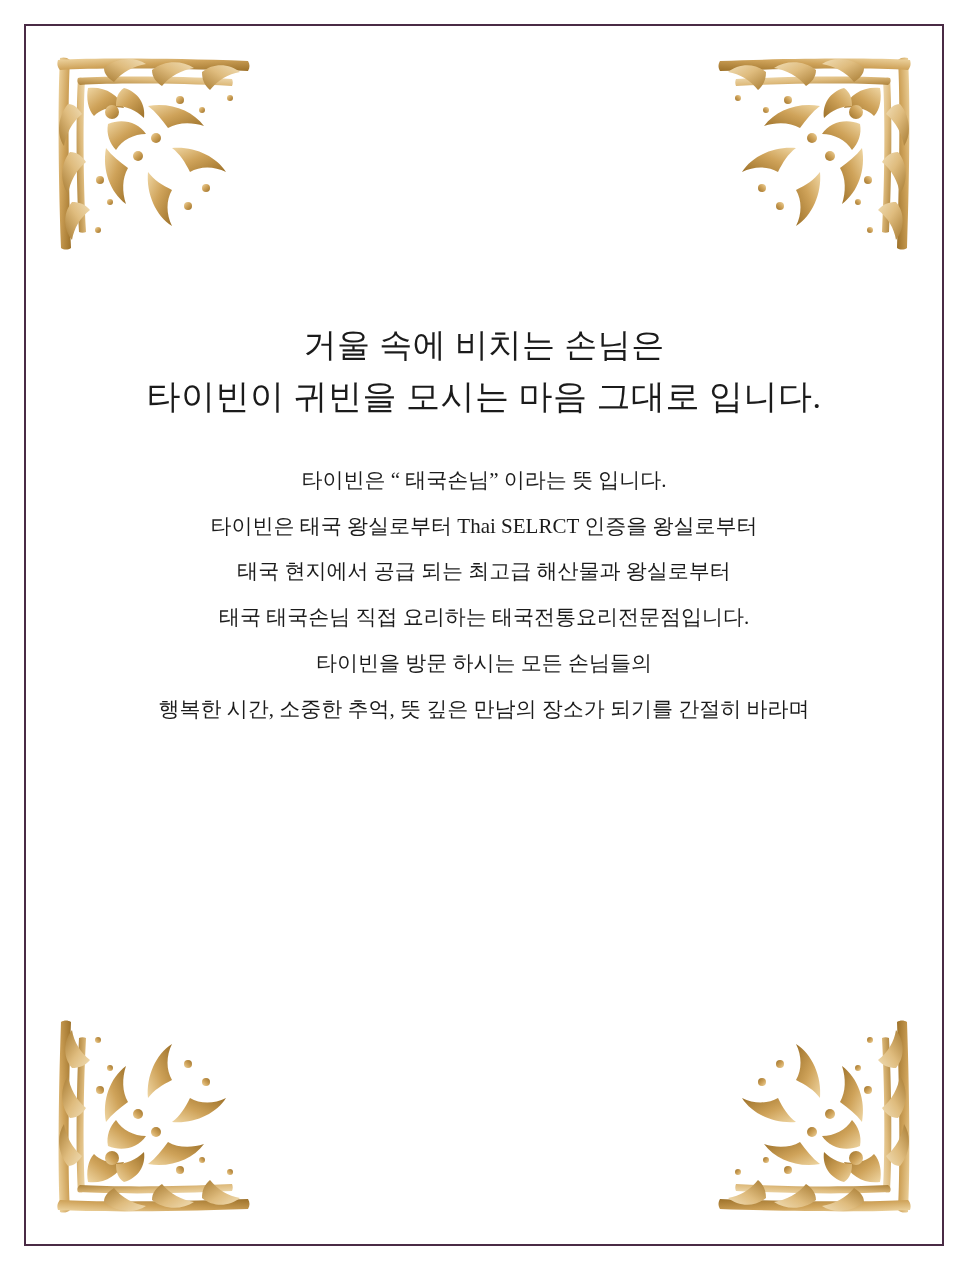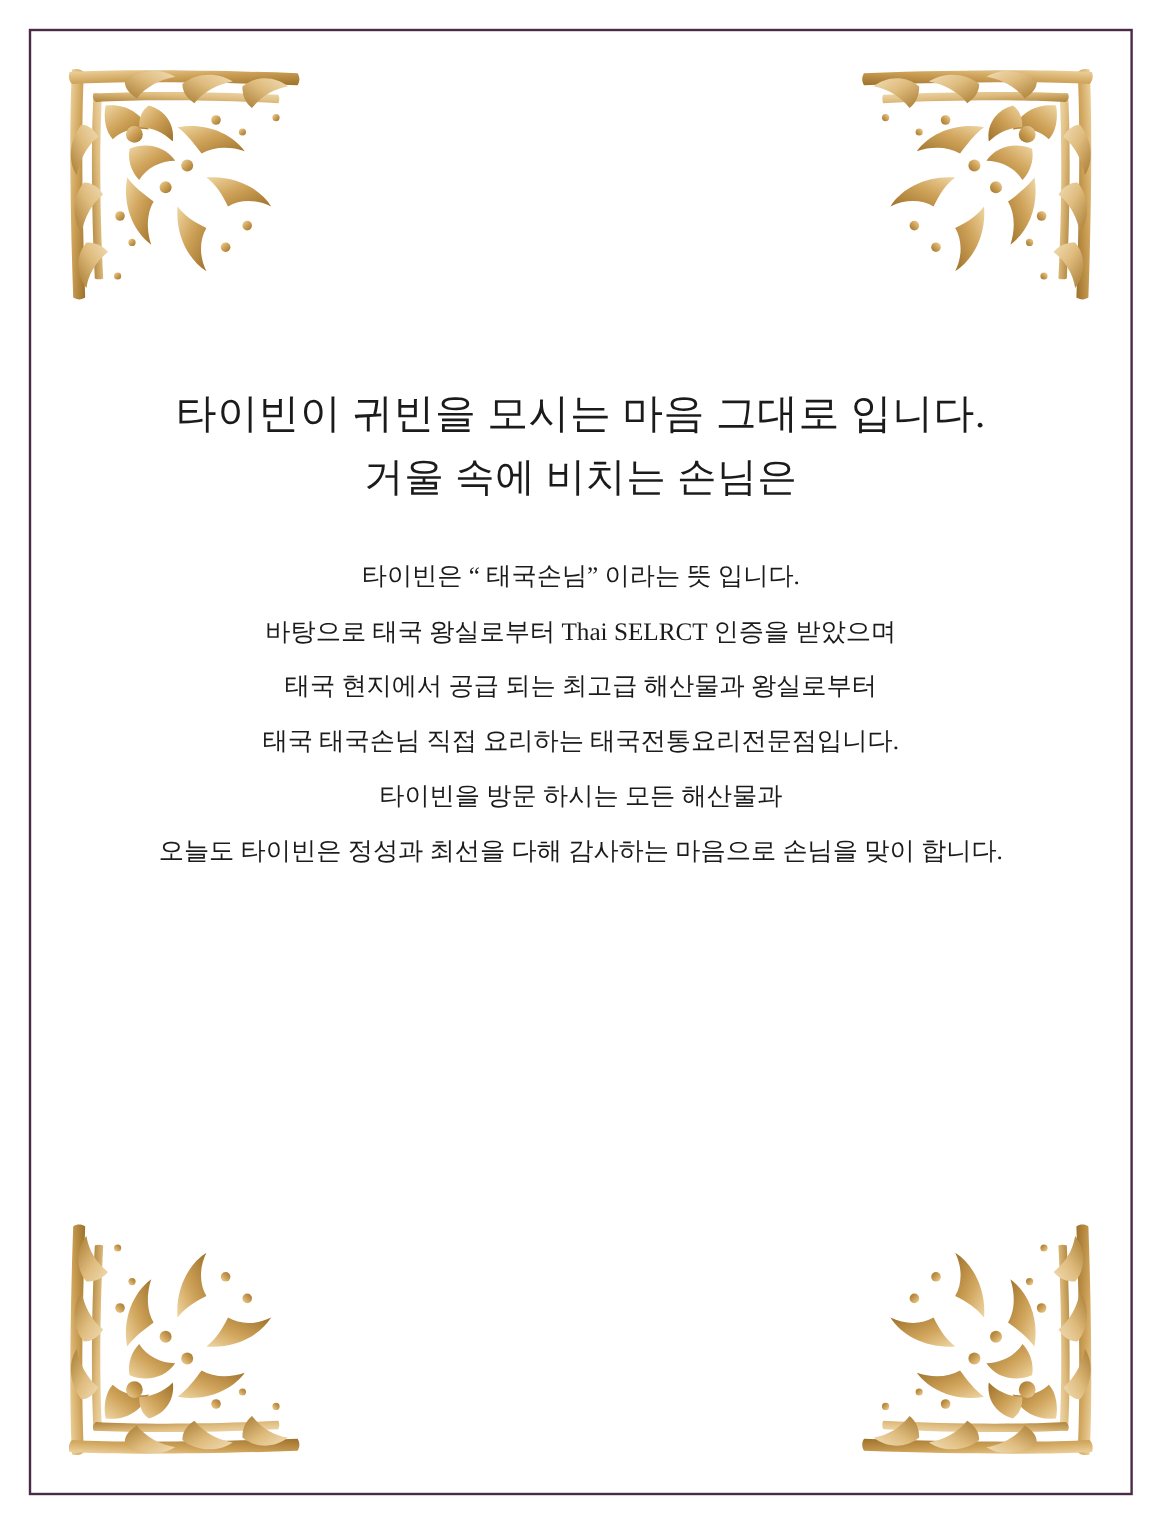--- a/index.html
+++ b/index.html
@@ -258,27 +258,27 @@
         <circle cx="136" cy="154" r="4"></circle>
         <circle cx="178" cy="46" r="3"></circle>
         <circle cx="46" cy="178" r="3"></circle>
       </g>
     </svg>
   </div>
 
   <div class="content">
 
     <h1 class="headline">
+      <span class="line line1">거울 속에 비치는 손님은</span>
       <span class="line line2">타이빈이 귀빈을 모시는 마음 그대로 입니다.</span>
-      <span class="line line1">거울 속에 비치는 손님은</span>
     </h1>
 
     <div class="body-text">
       <p>타이빈은 “ 태국손님” 이라는 뜻 입니다.</p>
-      <p>바탕으로 태국 왕실로부터 Thai SELRCT 인증을 받았으며</p>
+      <p>타이빈은 태국 왕실로부터 Thai SELRCT 인증을 왕실로부터</p>
       <p>태국 현지에서 공급 되는 최고급 해산물과 왕실로부터</p>
       <p>태국 태국손님 직접 요리하는 태국전통요리전문점입니다.</p>
-      <p>타이빈을 방문 하시는 모든 해산물과</p>
-      <p>오늘도 타이빈은 정성과 최선을 다해 감사하는 마음으로 손님을 맞이 합니다.</p>
+      <p>타이빈을 방문 하시는 모든 손님들의</p>
+      <p>행복한 시간, 소중한 추억, 뜻 깊은 만남의 장소가 되기를 간절히 바라며</p>
     </div>
 
   </div>
 </div>
 
 </body></html>

